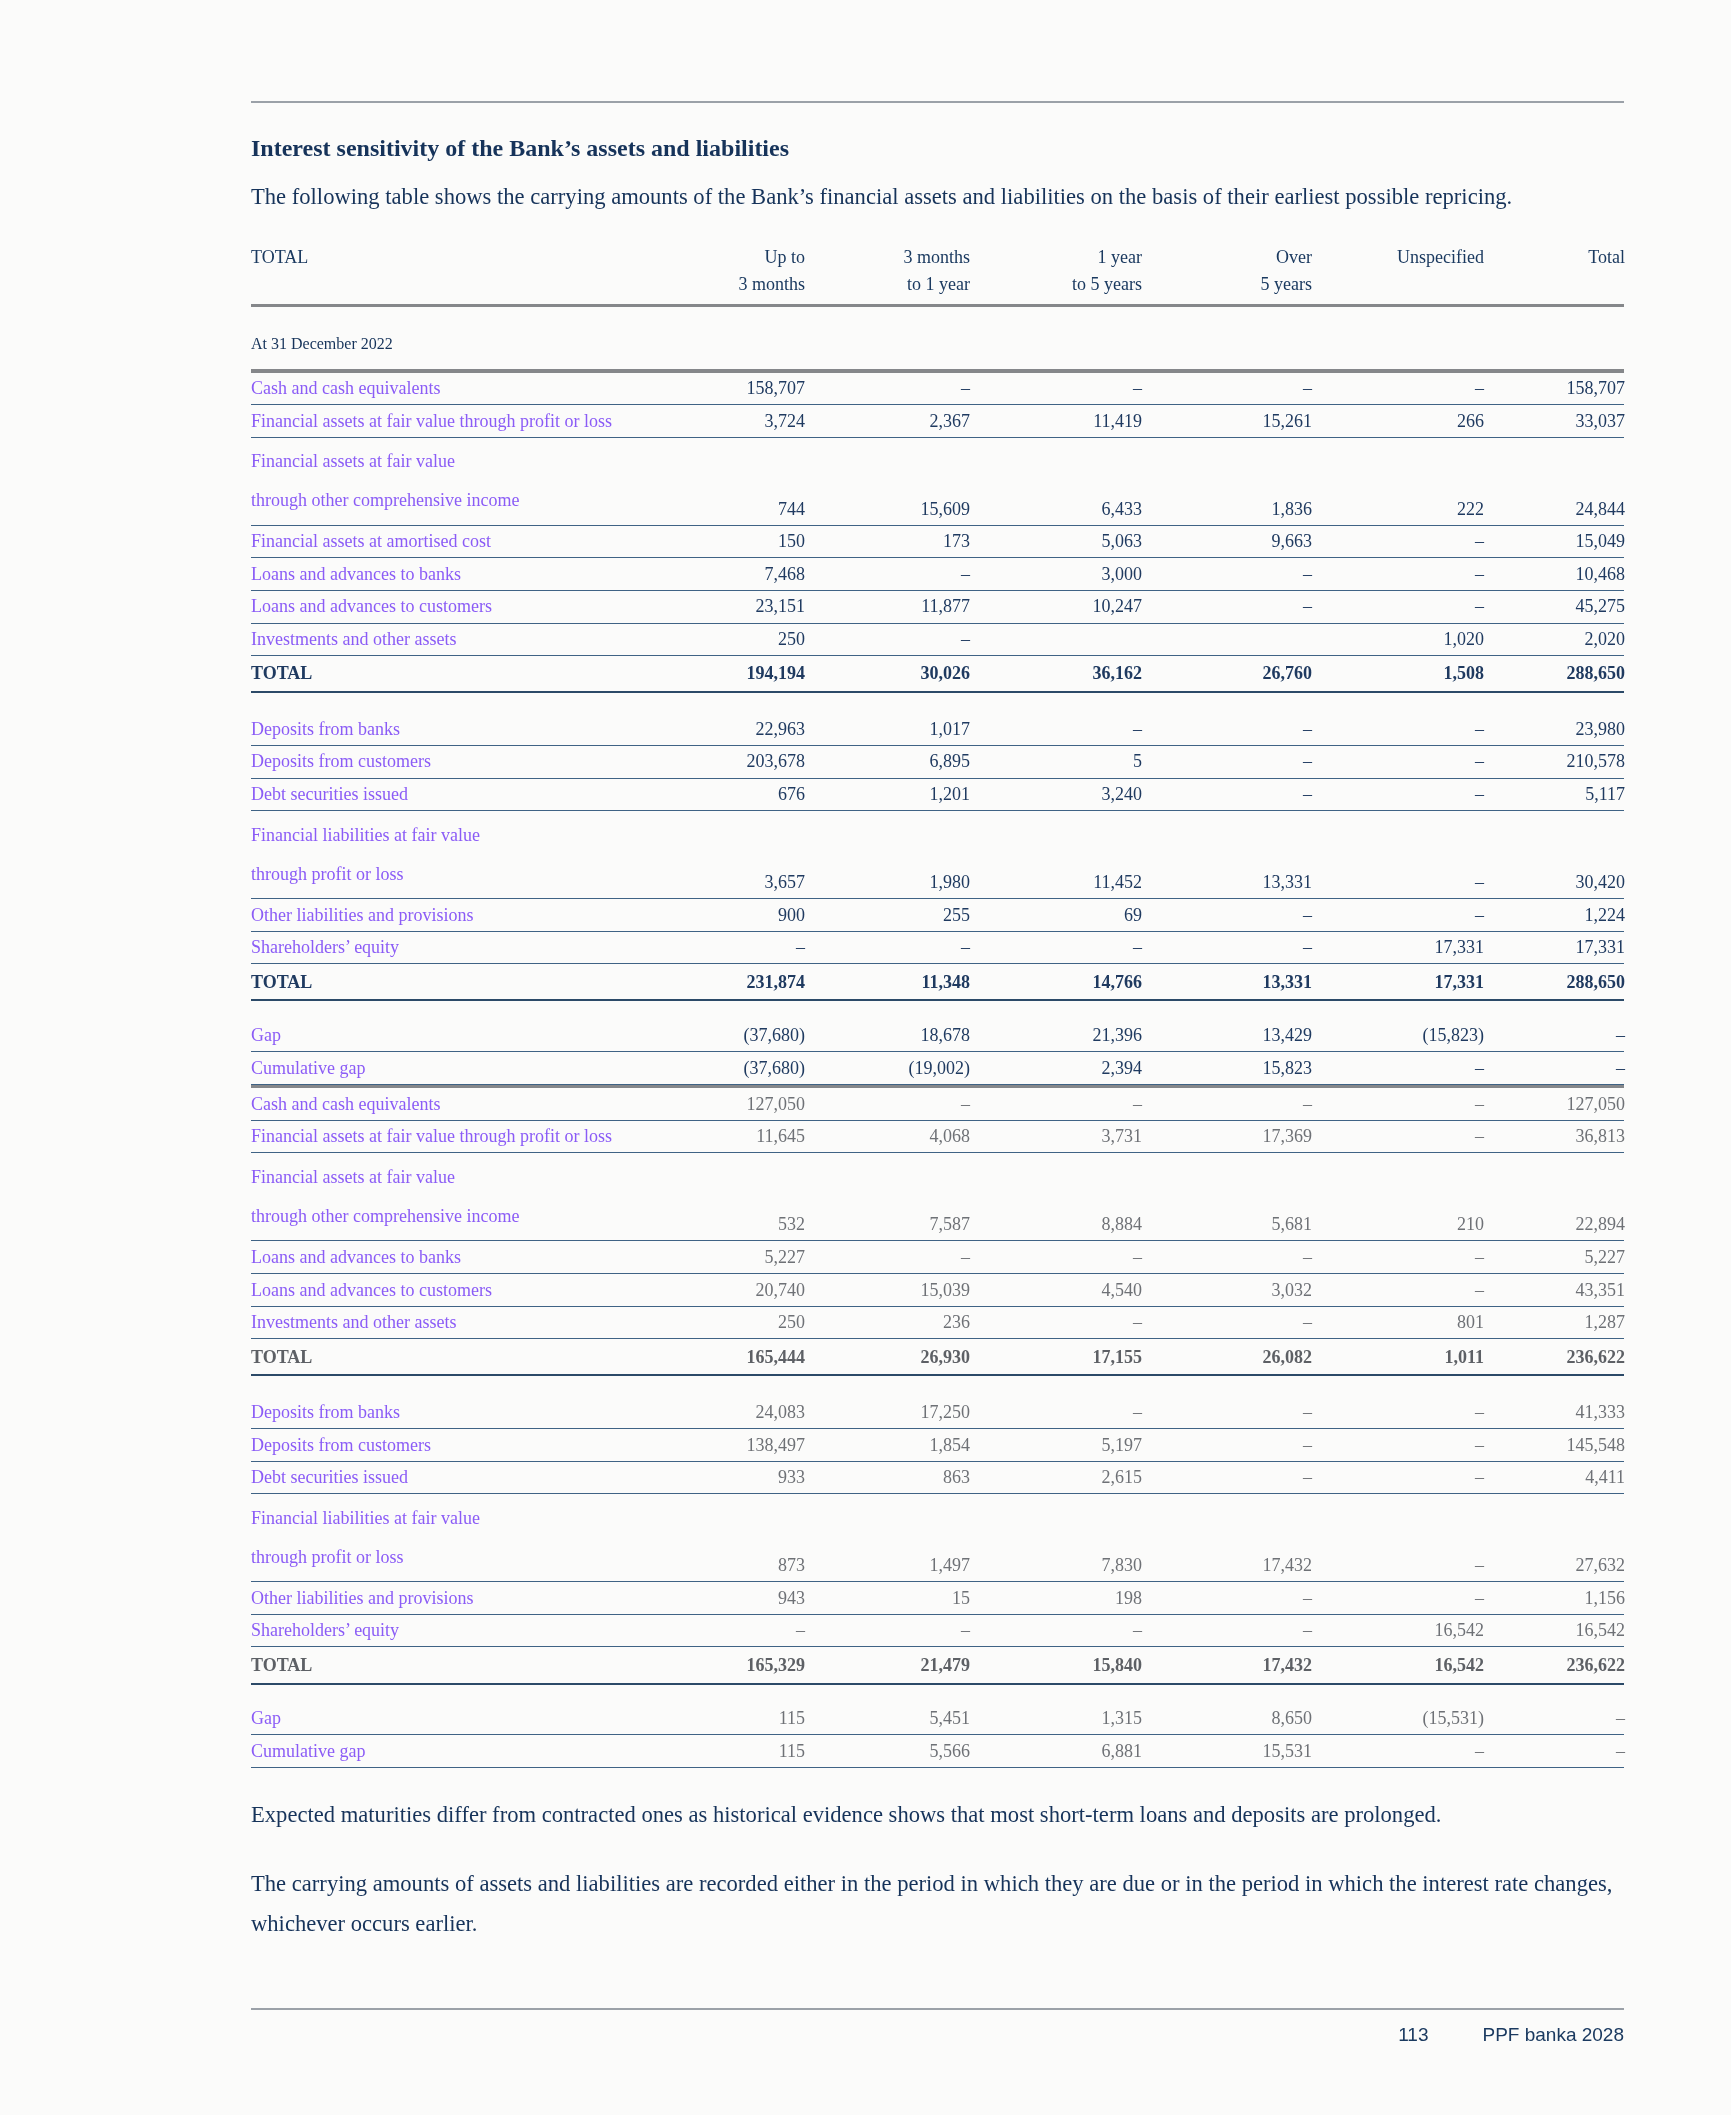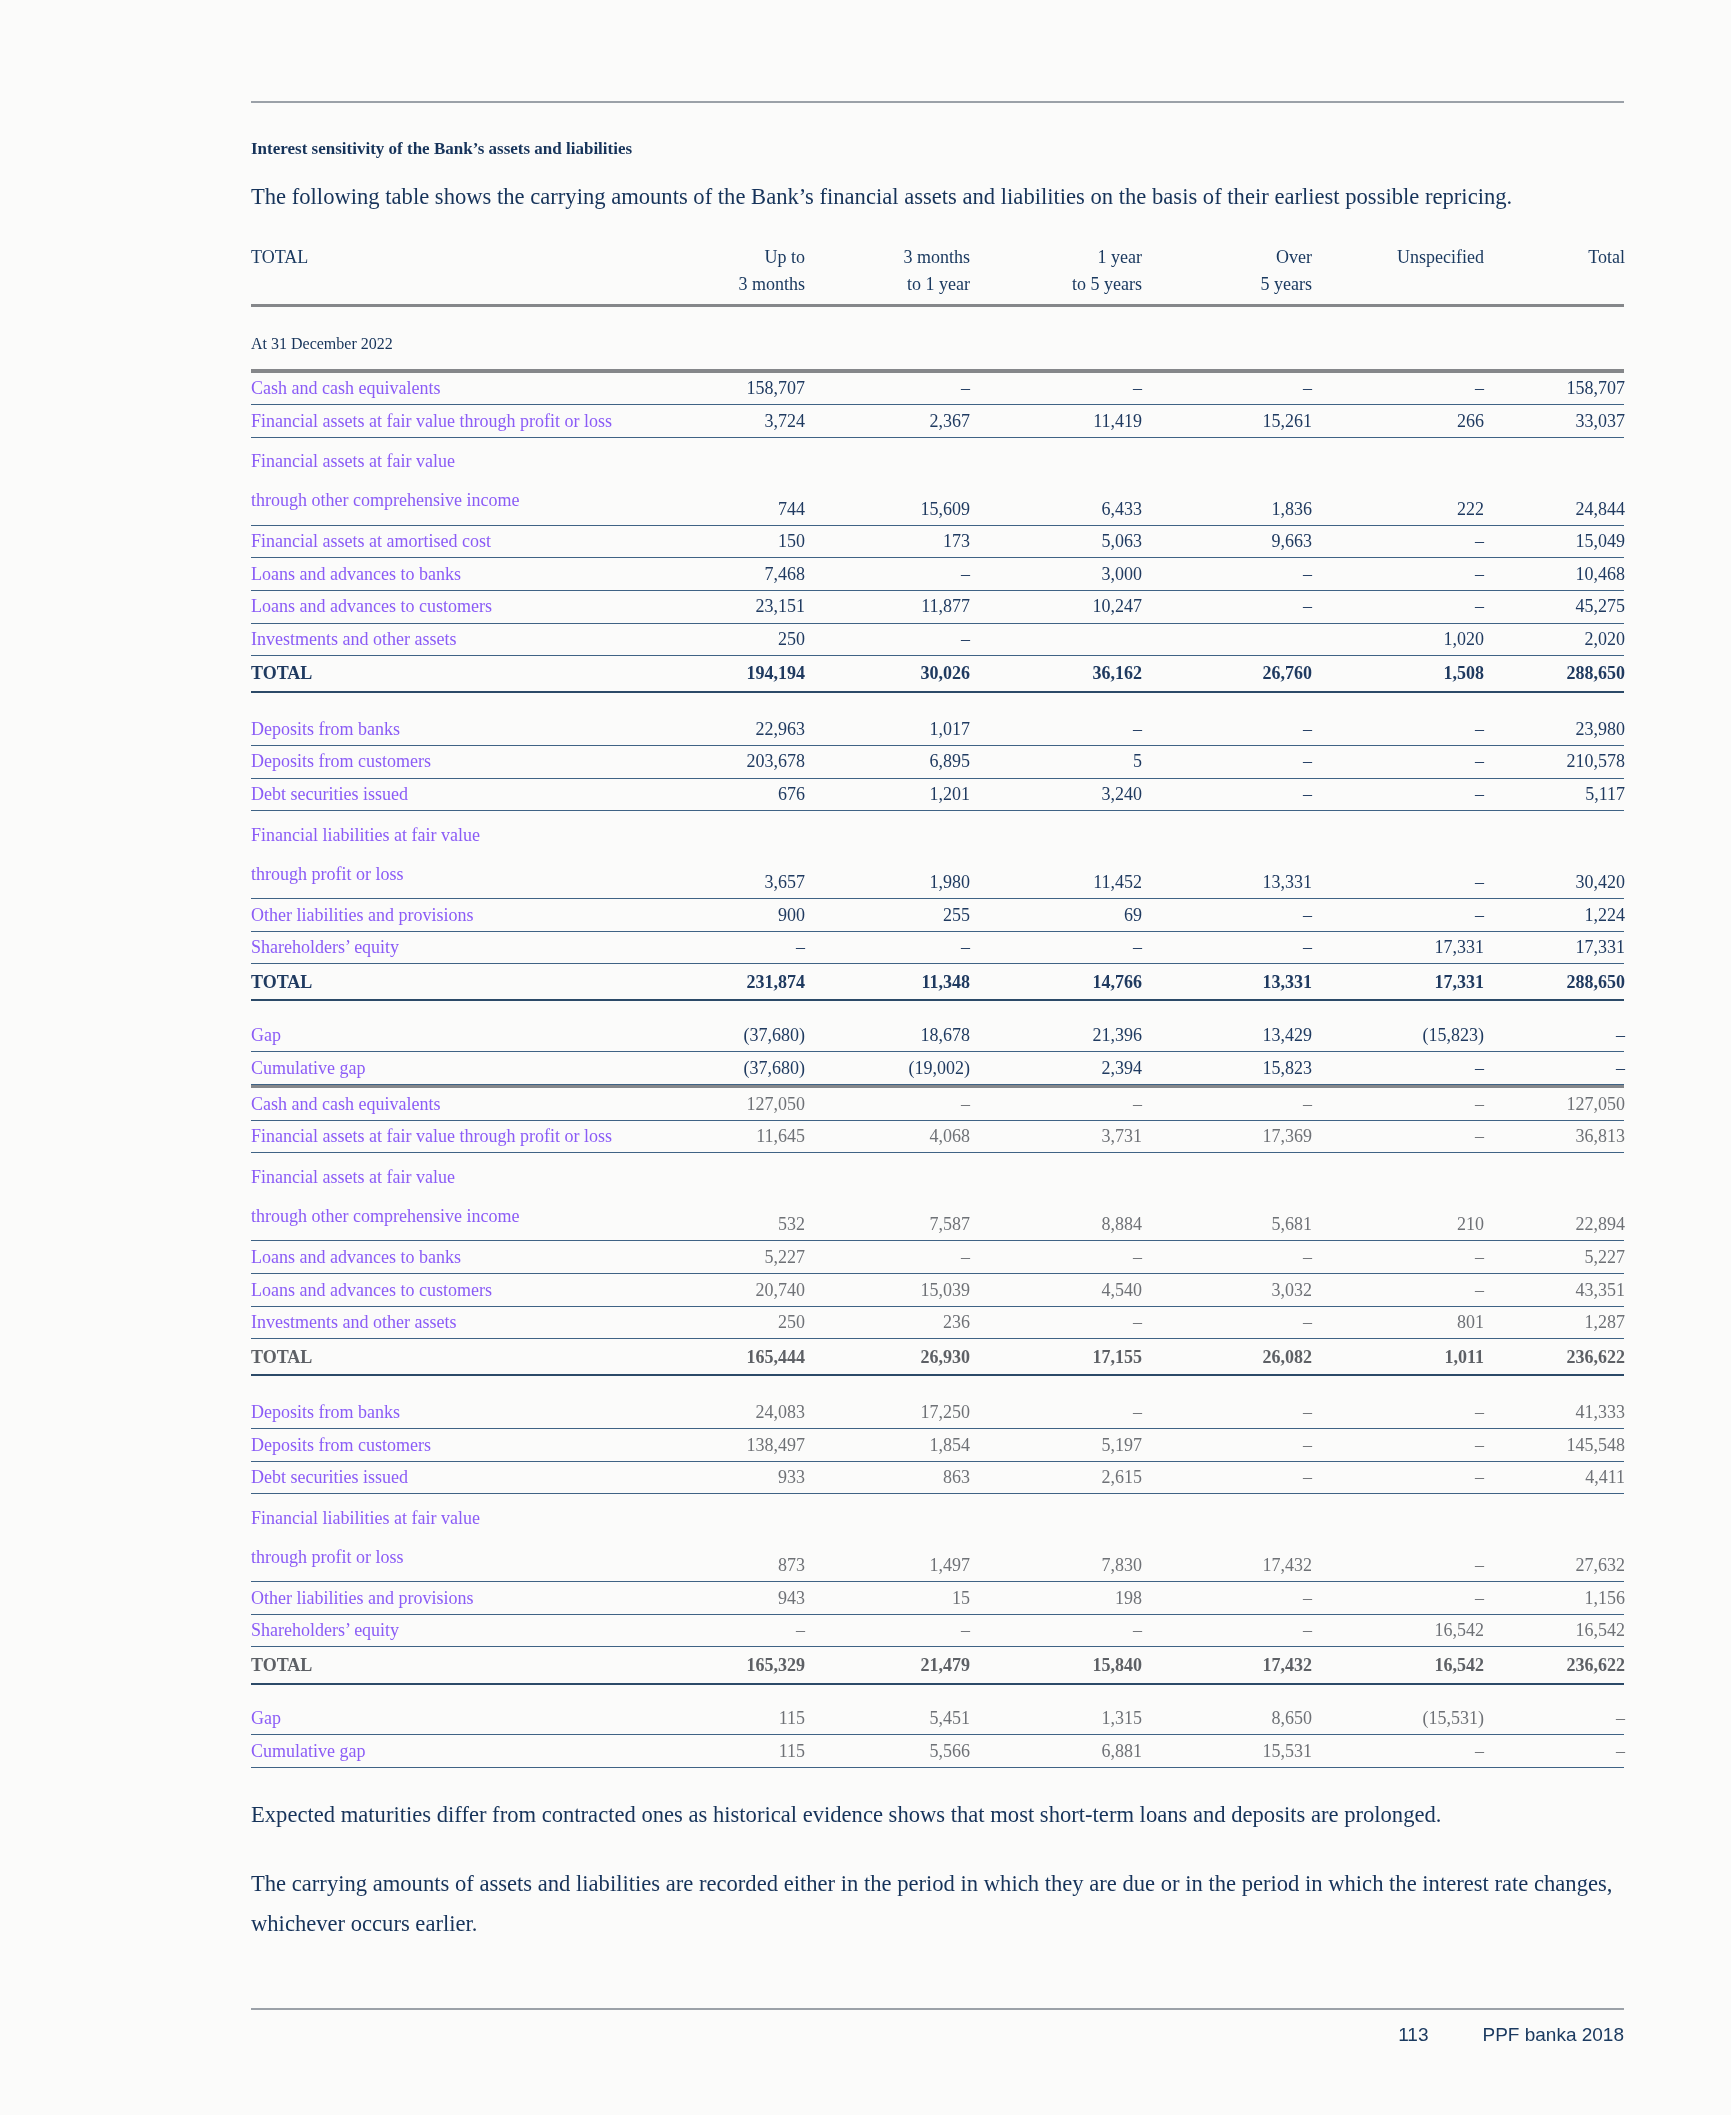--- a/index.html
+++ b/index.html
@@ -9,21 +9,21 @@
     font-family:"Liberation Serif","DejaVu Serif",serif;
     color:#1b3a60;
     position:relative;
     -webkit-font-smoothing:antialiased;
   }
   .content{position:absolute;left:251px;top:0;width:1373px;}
   .rule-thin{height:1.8px;background:#9ba1a8;}
   .rule-top{margin-top:101px;}
   .page-title{
     margin:29px 0 0 0;
-    font-size:17px;line-height:33px;font-weight:bold;color:#16335a;
+    font-size:24px;line-height:33px;font-weight:bold;color:#16335a;
   }
   .intro{
     margin:12.7px 0 0 0;
     font-size:22.6px;line-height:40px;color:#16335a;
   }
   
   .grid-row{
     display:grid;
     grid-template-columns:398px 156px 165px 172px 170px 172px 141px;
     align-items:end;
@@ -434,16 +434,16 @@
     </div>
 
   <p class="note note-2">Expected maturities differ from contracted ones as historical evidence shows that most short-term loans and deposits are prolonged.</p>
   <p class="note note-1">The carrying amounts of assets and liabilities are recorded either in the period in which they are due or in the period in which the interest rate changes, whichever occurs earlier.</p>
 </div>
 
 <div class="footer">
   <div class="footer-line"></div>
   <div class="footer-text">
     <span>113</span>
-    <span>PPF banka 2018</span>
+    <span>PPF banka 2028</span>
   </div>
 </div>
 
 
 </body></html>

